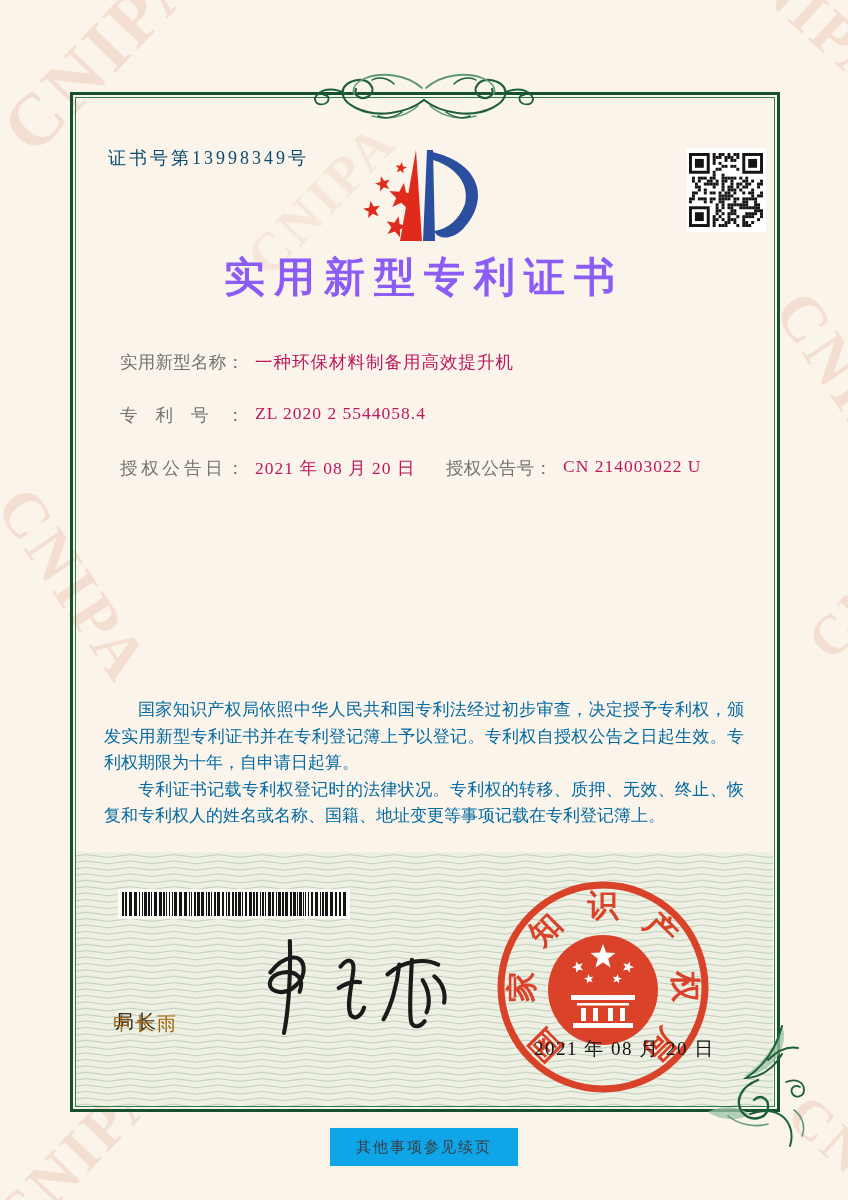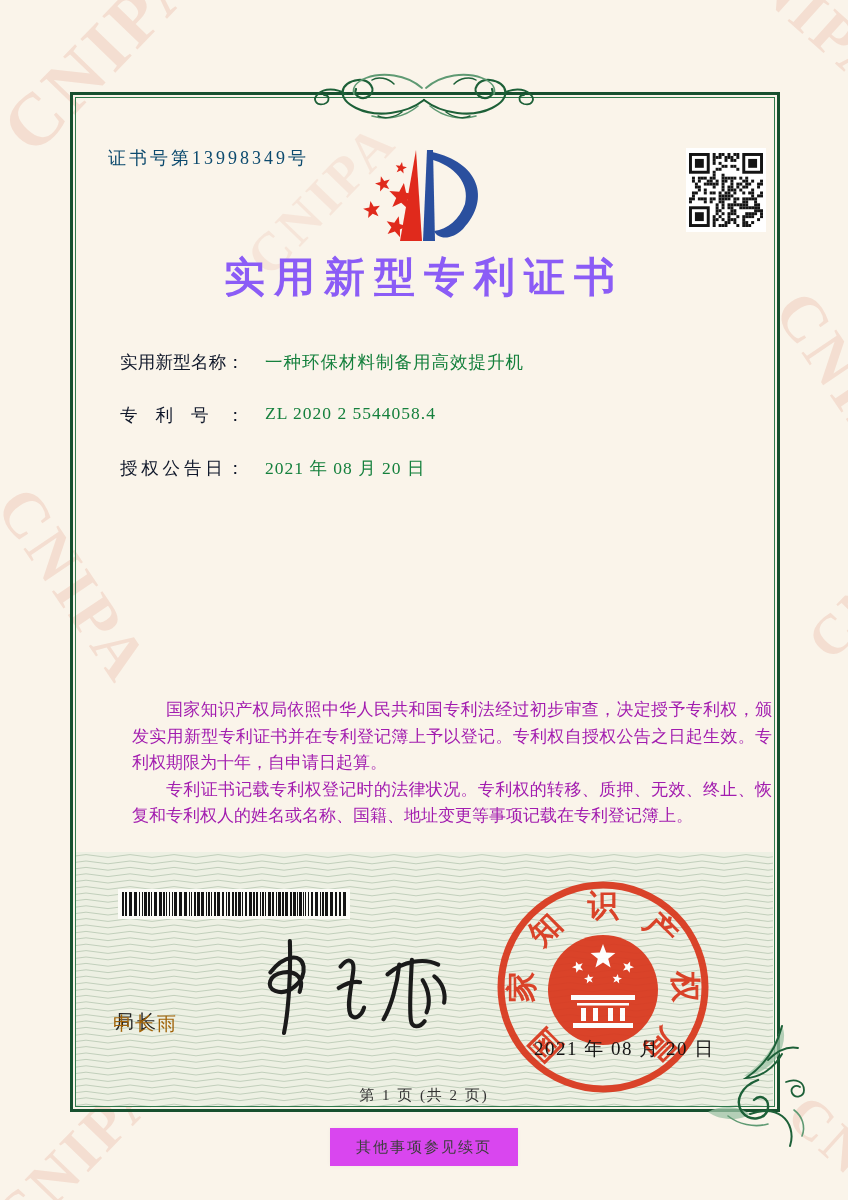--- a/index.html
+++ b/index.html
@@ -30,40 +30,40 @@
   .qr{ position:absolute; left:686px; top:148px; width:80px; height:84px; background:#ffffff; padding:3px; box-sizing:border-box; z-index:3;}
   .title{
     position:absolute; left:70px; top:250px; width:708px; text-align:center;
     font-size:41px; font-weight:bold; letter-spacing:9px; color:#8b5cf6; z-index:3;
   }
   
   .fields{ position:absolute; left:120px; top:350px; width:600px; font-size:17.5px; z-index:3; }
   .frow{ height:21px; margin-bottom:32px; white-space:nowrap; position:relative;}
   .flabel{
     display:inline-block; width:124px; text-align:justify; text-align-last:justify;
-    vertical-align:top; color:#0f172a;
-  }
-  .fvalue{ margin-left:21px; letter-spacing:1px; color:#15803d;}
+    vertical-align:top; color:#737373;
+  }
+  .fvalue{ margin-left:11px; letter-spacing:1px; color:#be185d;}
   .grant2{ position:absolute; left:326px; top:0; white-space:nowrap;}
   
   .body-text{
     position:absolute; left:104px; top:697px; width:640px; z-index:3;
-    font-size:17px; line-height:26.5px; text-align:justify; color:#a21caf;margin-left:28px;
+    font-size:17px; line-height:26.5px; text-align:justify; color:#0369a1;
   }
   .body-text p{ margin:0; text-indent:2em; }
   
   .barcode{ position:absolute; left:118px; top:889px; width:232px; height:30px; background:#fbfbf6; padding:3px 4px; box-sizing:border-box; z-index:3;}
   .sig-title{ position:absolute; left:115px; top:1009px; font-size:19px; letter-spacing:3px; z-index:3; color:#222;}
   .sig-name{ position:absolute; left:113px; top:1011px; font-size:19px; letter-spacing:3px; z-index:3; color:#a16207;}
   .handwriting{ position:absolute; left:243px; top:930px; width:205px; height:118px; z-index:3;}
   .seal{ position:absolute; left:493px; top:877px; width:220px; height:220px; z-index:3; opacity:.95;}
   .seal-date{ position:absolute; left:534px; top:1036px; font-size:19px; letter-spacing:1.5px; color:#141414; z-index:4; white-space:nowrap;}
   .page-num{ position:absolute; left:70px; top:1086px; width:708px; text-align:center; font-size:15px; color:#333; z-index:3; letter-spacing:2px;}
   .note-box{
-    position:absolute; left:330px; top:1128px; width:188px; height:38px; background:#d946ef;
+    position:absolute; left:330px; top:1128px; width:188px; height:38px; background:#0ea5e9;
     z-index:3; text-align:center; line-height:38px; font-size:15px; color:#3d3d3d; letter-spacing:2px;
     box-shadow:0 0 4px rgba(0,0,0,0.04);
   }
   
   .top-ornament{ position:absolute; left:306px; top:70px; width:236px; height:50px; z-index:3;}
   .corner-ornament{ position:absolute; left:698px; top:1020px; width:112px; height:132px; z-index:3;}
 </style>
 </head>
 <body>
 
@@ -387,20 +387,21 @@
 
   <div class="fields">
     <div class="frow">
       <span class="flabel">实用新型名称：</span><span class="fvalue">一种环保材料制备用高效提升机</span>
     </div>
     <div class="frow">
       <span class="flabel">专利号：</span><span class="fvalue">ZL 2020 2 5544058.4</span>
     </div>
     <div class="frow">
       <span class="flabel">授权公告日：</span><span class="fvalue">2021 年 08 月 20 日</span>
+      <span class="grant2"><span class="flabel" style="width:106px;">授权公告号：</span><span class="fvalue">CN 214003022 U</span></span>
     </div>
   </div>
 
   <div class="body-text">
     <p>国家知识产权局依照中华人民共和国专利法经过初步审查，决定授予专利权，颁发实用新型专利证书并在专利登记簿上予以登记。专利权自授权公告之日起生效。专利权期限为十年，自申请日起算。</p>
     <p>专利证书记载专利权登记时的法律状况。专利权的转移、质押、无效、终止、恢复和专利权人的姓名或名称、国籍、地址变更等事项记载在专利登记簿上。</p>
   </div>
 
   <svg class="barcode" id="barcode" viewBox="0 0 224 24" preserveAspectRatio="none">
       <rect x="0" y="0" width="2" height="24" fill="#141414"></rect>
@@ -511,16 +512,15 @@
         <rect x="88" y="131" width="5" height="13"></rect>
         <rect x="100" y="131" width="5" height="13"></rect>
         <rect x="115" y="131" width="5" height="13"></rect>
         <rect x="127" y="131" width="5" height="13"></rect>
         <rect x="80" y="146" width="60" height="5"></rect>
       </g>
     </g>
   </svg>
   <div class="seal-date">2021 年 08 月 20 日</div>
 
-  <div class="page-num">第 1 页 (共 2 页)</div>
   <div class="note-box">其他事项参见续页</div>
 
 </div>
 
 </body></html>

